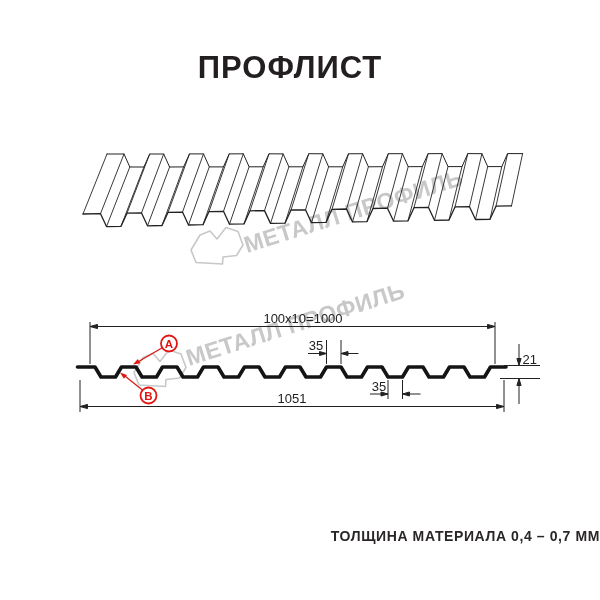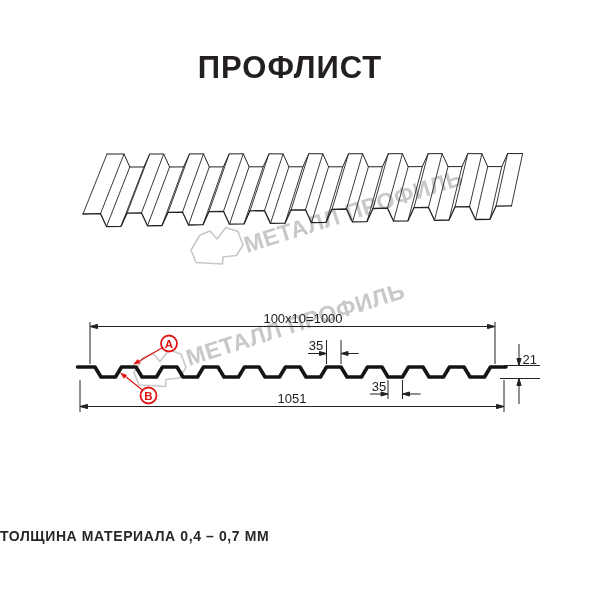--- a/index.html
+++ b/index.html
@@ -2,21 +2,21 @@
 <html><head>
 <meta charset="utf-8">
 <style>
   html,body{margin:0;padding:0;background:#fff;}
   .page{position:relative;width:600px;height:600px;background:#fff;overflow:hidden;
         font-family:"Liberation Sans",sans-serif;}
   .title{position:absolute;top:50px;left:0;width:580px;text-align:center;
          font-size:31px;font-weight:bold;letter-spacing:1px;color:#231f20;}
   .subtitle{position:absolute;top:86px;left:0;width:600px;text-align:center;
             font-size:15px;font-weight:bold;letter-spacing:1px;color:#231f20;}
-  .footer{position:absolute;top:528px;left:0;width:600px;text-align:left;
+  .footer{position:absolute;top:528px;left:0;width:600px;text-align:right;
           font-size:14px;font-weight:bold;letter-spacing:.6px;color:#2a2628;}
   svg.drawing{position:absolute;left:0;top:0;}
   svg text{font-family:"Liberation Sans",sans-serif;}
   .dim-text{font-size:13px;fill:#222;}
   .wm-text{font-size:23px;font-weight:bold;letter-spacing:.5px;fill:#c8c8c8;}
   .callout-letter{font-size:11.5px;font-weight:bold;fill:#e01511;}
 </style>
 </head>
 <body>
 

